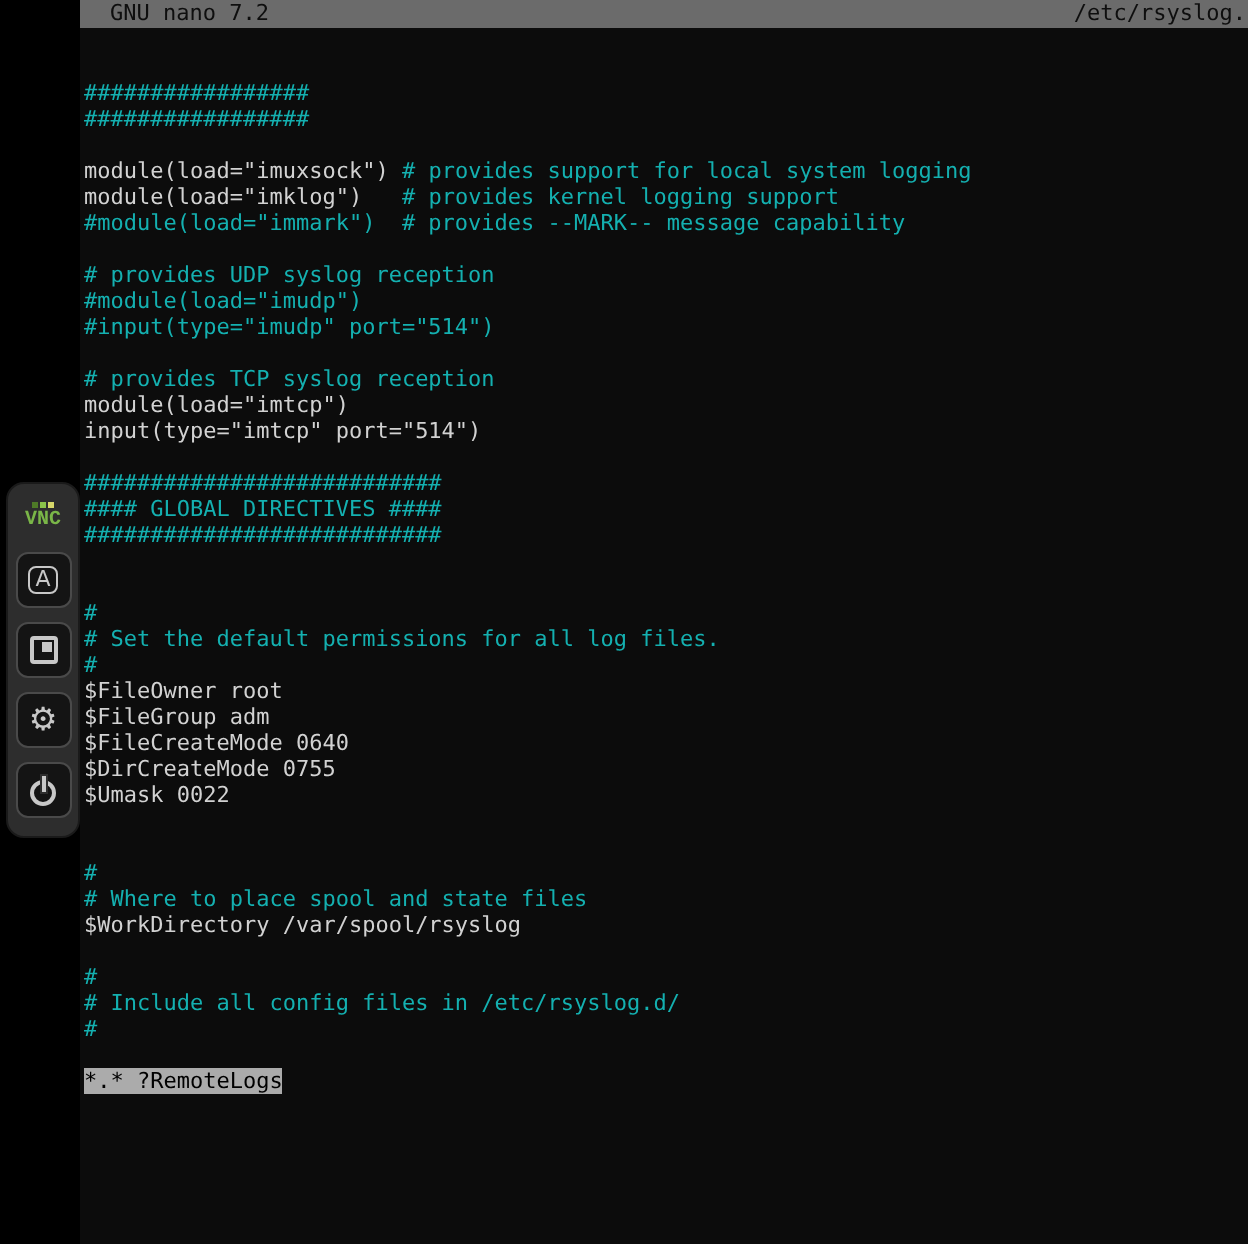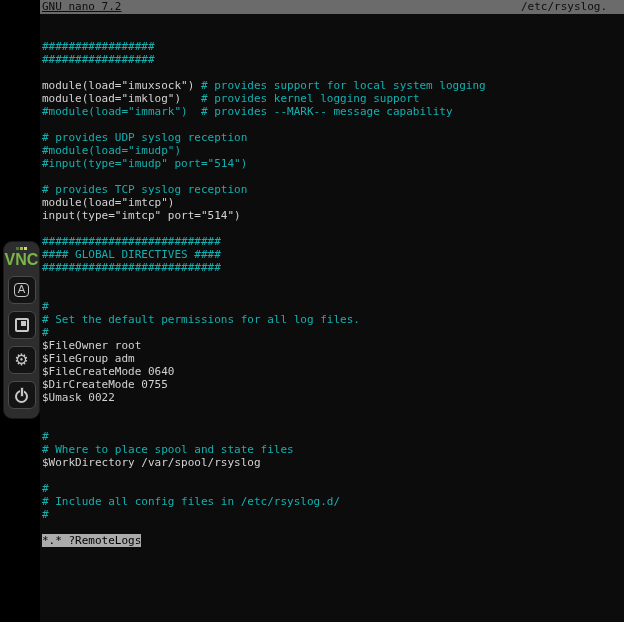--- a/index.html
+++ b/index.html
@@ -18,22 +18,22 @@
     overflow:hidden;
   }
   .titlebar {
     height:14px;
     background:var(--titlebar-bg, #6b6b6b);
     color:var(--titlebar-fg, #0e0e0e);
     font-size:11px; line-height:14px;
     display:flex; justify-content:space-between;
     white-space:pre;
   }
-  .tb-left { padding-left:2px;text-decoration:underline; }
-  .tb-right { padding-right:17px; }
+  .tb-left { padding-left:15px; }
+  .tb-right { padding-right:1px; }
 
   .editor {
     font-size:11px; line-height:13px;
     padding-left:2px;
   }
   .line { white-space:pre; height:13px; color:var(--code-white, #d2d2d2); }
   .s-c   { color:var(--comment-cyan, #14b0b0); }
   .s-w   { color:var(--code-white, #d2d2d2); }
   .s-sel { background:var(--selection-bg, #ababab); color:var(--selection-fg, #000000); }
 
@@ -46,22 +46,22 @@
     display:flex; flex-direction:column; align-items:center;
     padding:5px 0 9px; gap:7px;
   }
   .vnc-logo { height:22px; display:flex; flex-direction:column; align-items:center; justify-content:center; }
   .logo-pixels { display:flex; gap:1px; margin-bottom:1px; }
   .logo-pixels span { width:3px; height:3px; display:block; }
   .logo-pixels .p1 { background:#4e7a27; }
   .logo-pixels .p2 { background:#8bc34a; }
   .logo-pixels .p3 { background:#d7d76a; }
   .logo-text {
-    font-family:Liberation Sans, sans-serif;
-    font-size:16px; font-weight:bold;
+    font-family:Liberation Mono, monospace;
+    font-size:10px; font-weight:bold;
     color:var(--logo-green, #7ab648);
     letter-spacing:0;
   }
   .vnc-btn {
     width:28px; height:28px;
     background:var(--button-bg, #141414);
     border:1px solid #4a4a4a;
     border-radius:6px;
     display:flex; align-items:center; justify-content:center;
     color:var(--icon-fg, #c8c8c8);

